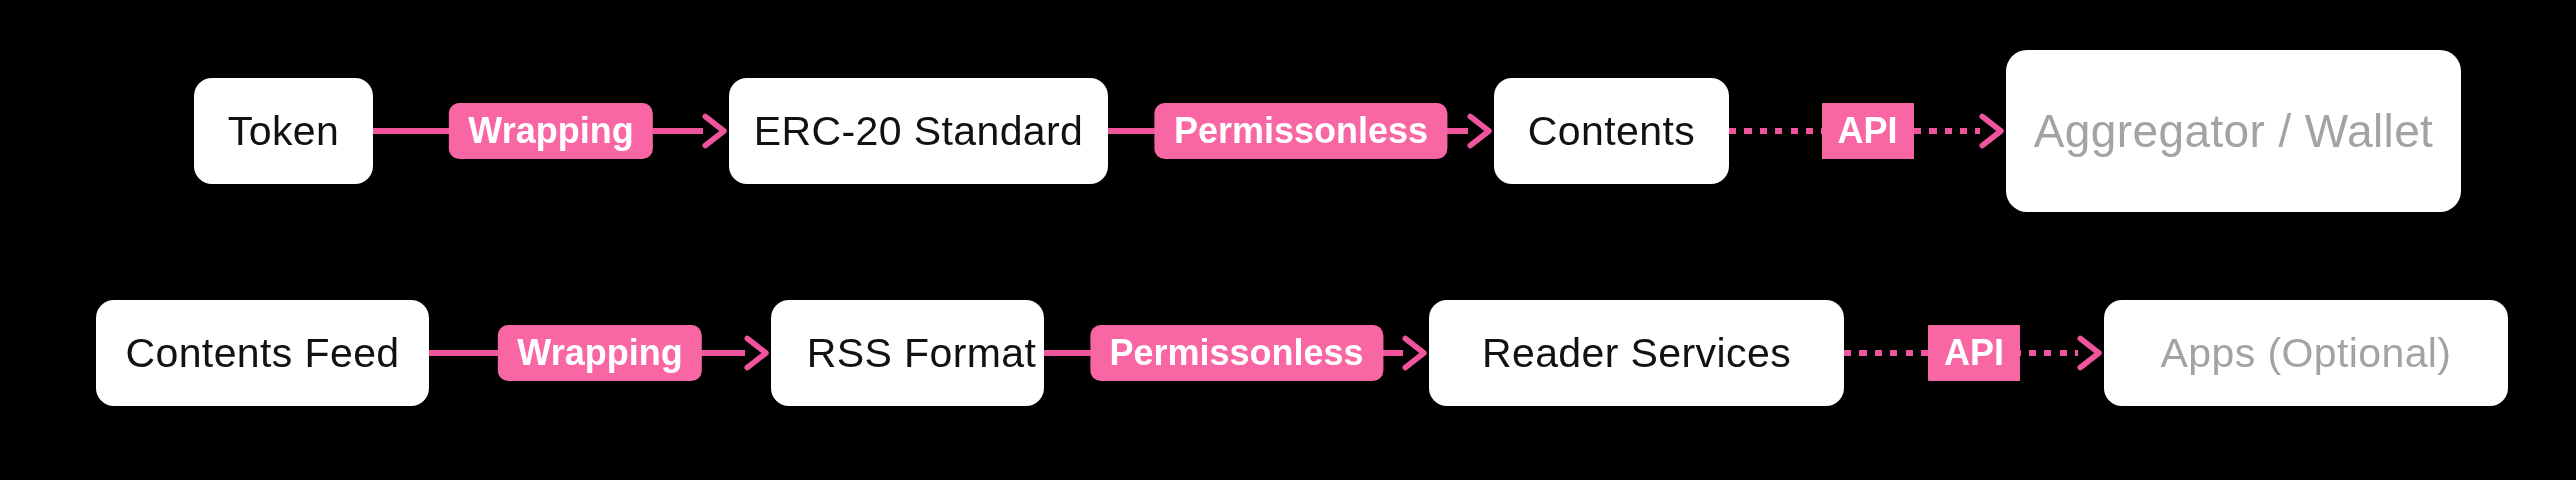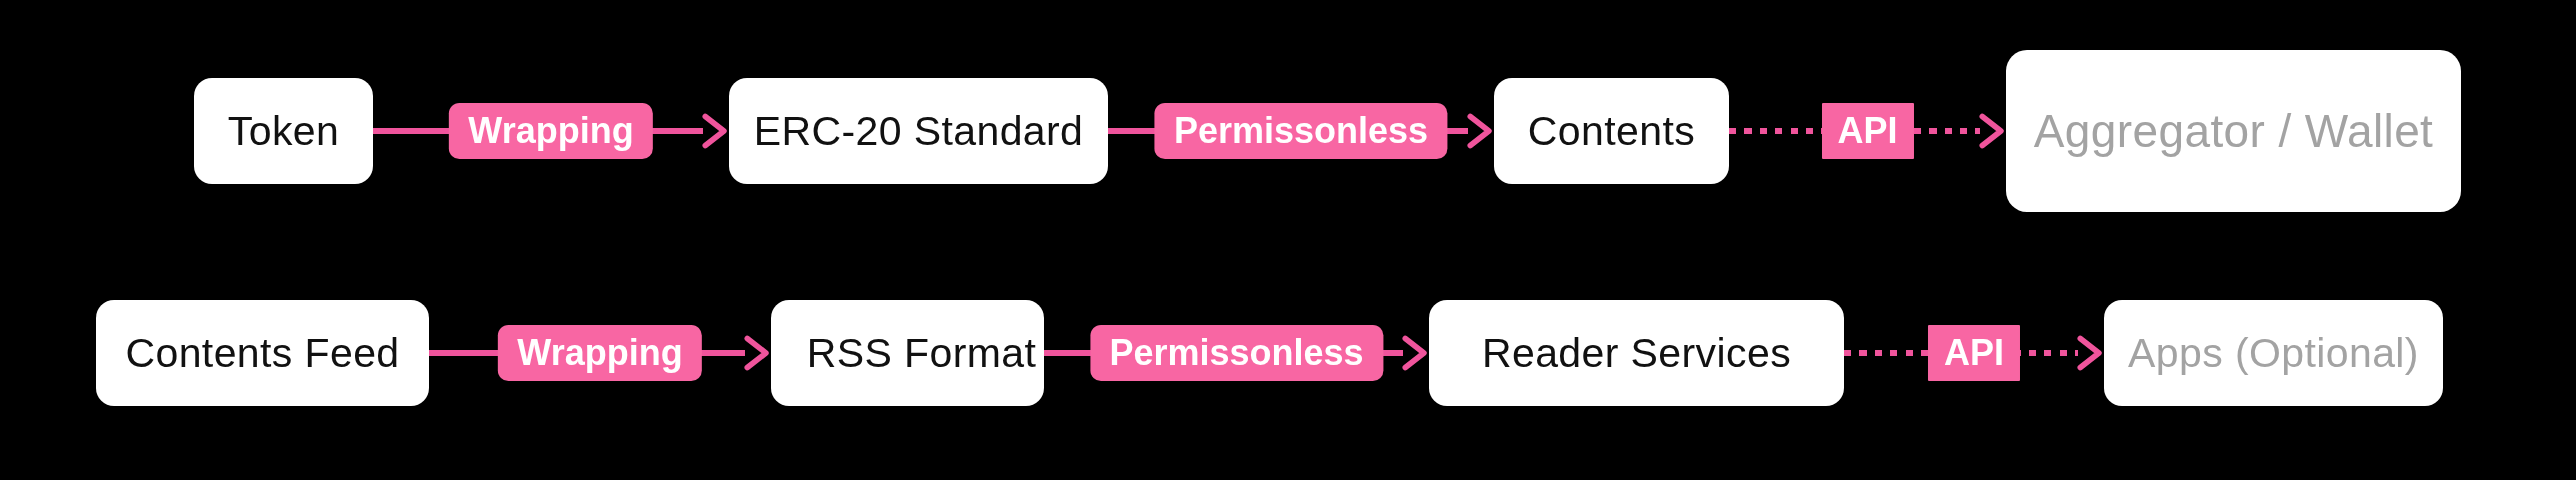--- a/index.html
+++ b/index.html
@@ -104,21 +104,21 @@
   .w-uni    { width: 235px; }
   .w-c3     { width: 277px; }
   .w-agg    { width: 455px; }
 
   .w-feed   { width: 333px; }
   .w-c4     { width: 342px; }
   .w-rss    { width: 273px; padding-left: 28px; }
   .w-c5     { width: 385px; }
   .w-reader { width: 415px; }
   .w-c6     { width: 260px; }
-  .w-apps   { width: 339px; }
+  .w-apps   { width: 404px; }
 </style>
 </head>
 <body>
 
 <div class="flow" id="flow-token">
 
   <div class="node w-token">Token</div>
 
   <div class="connector w-c1">
     <div class="line"></div>

